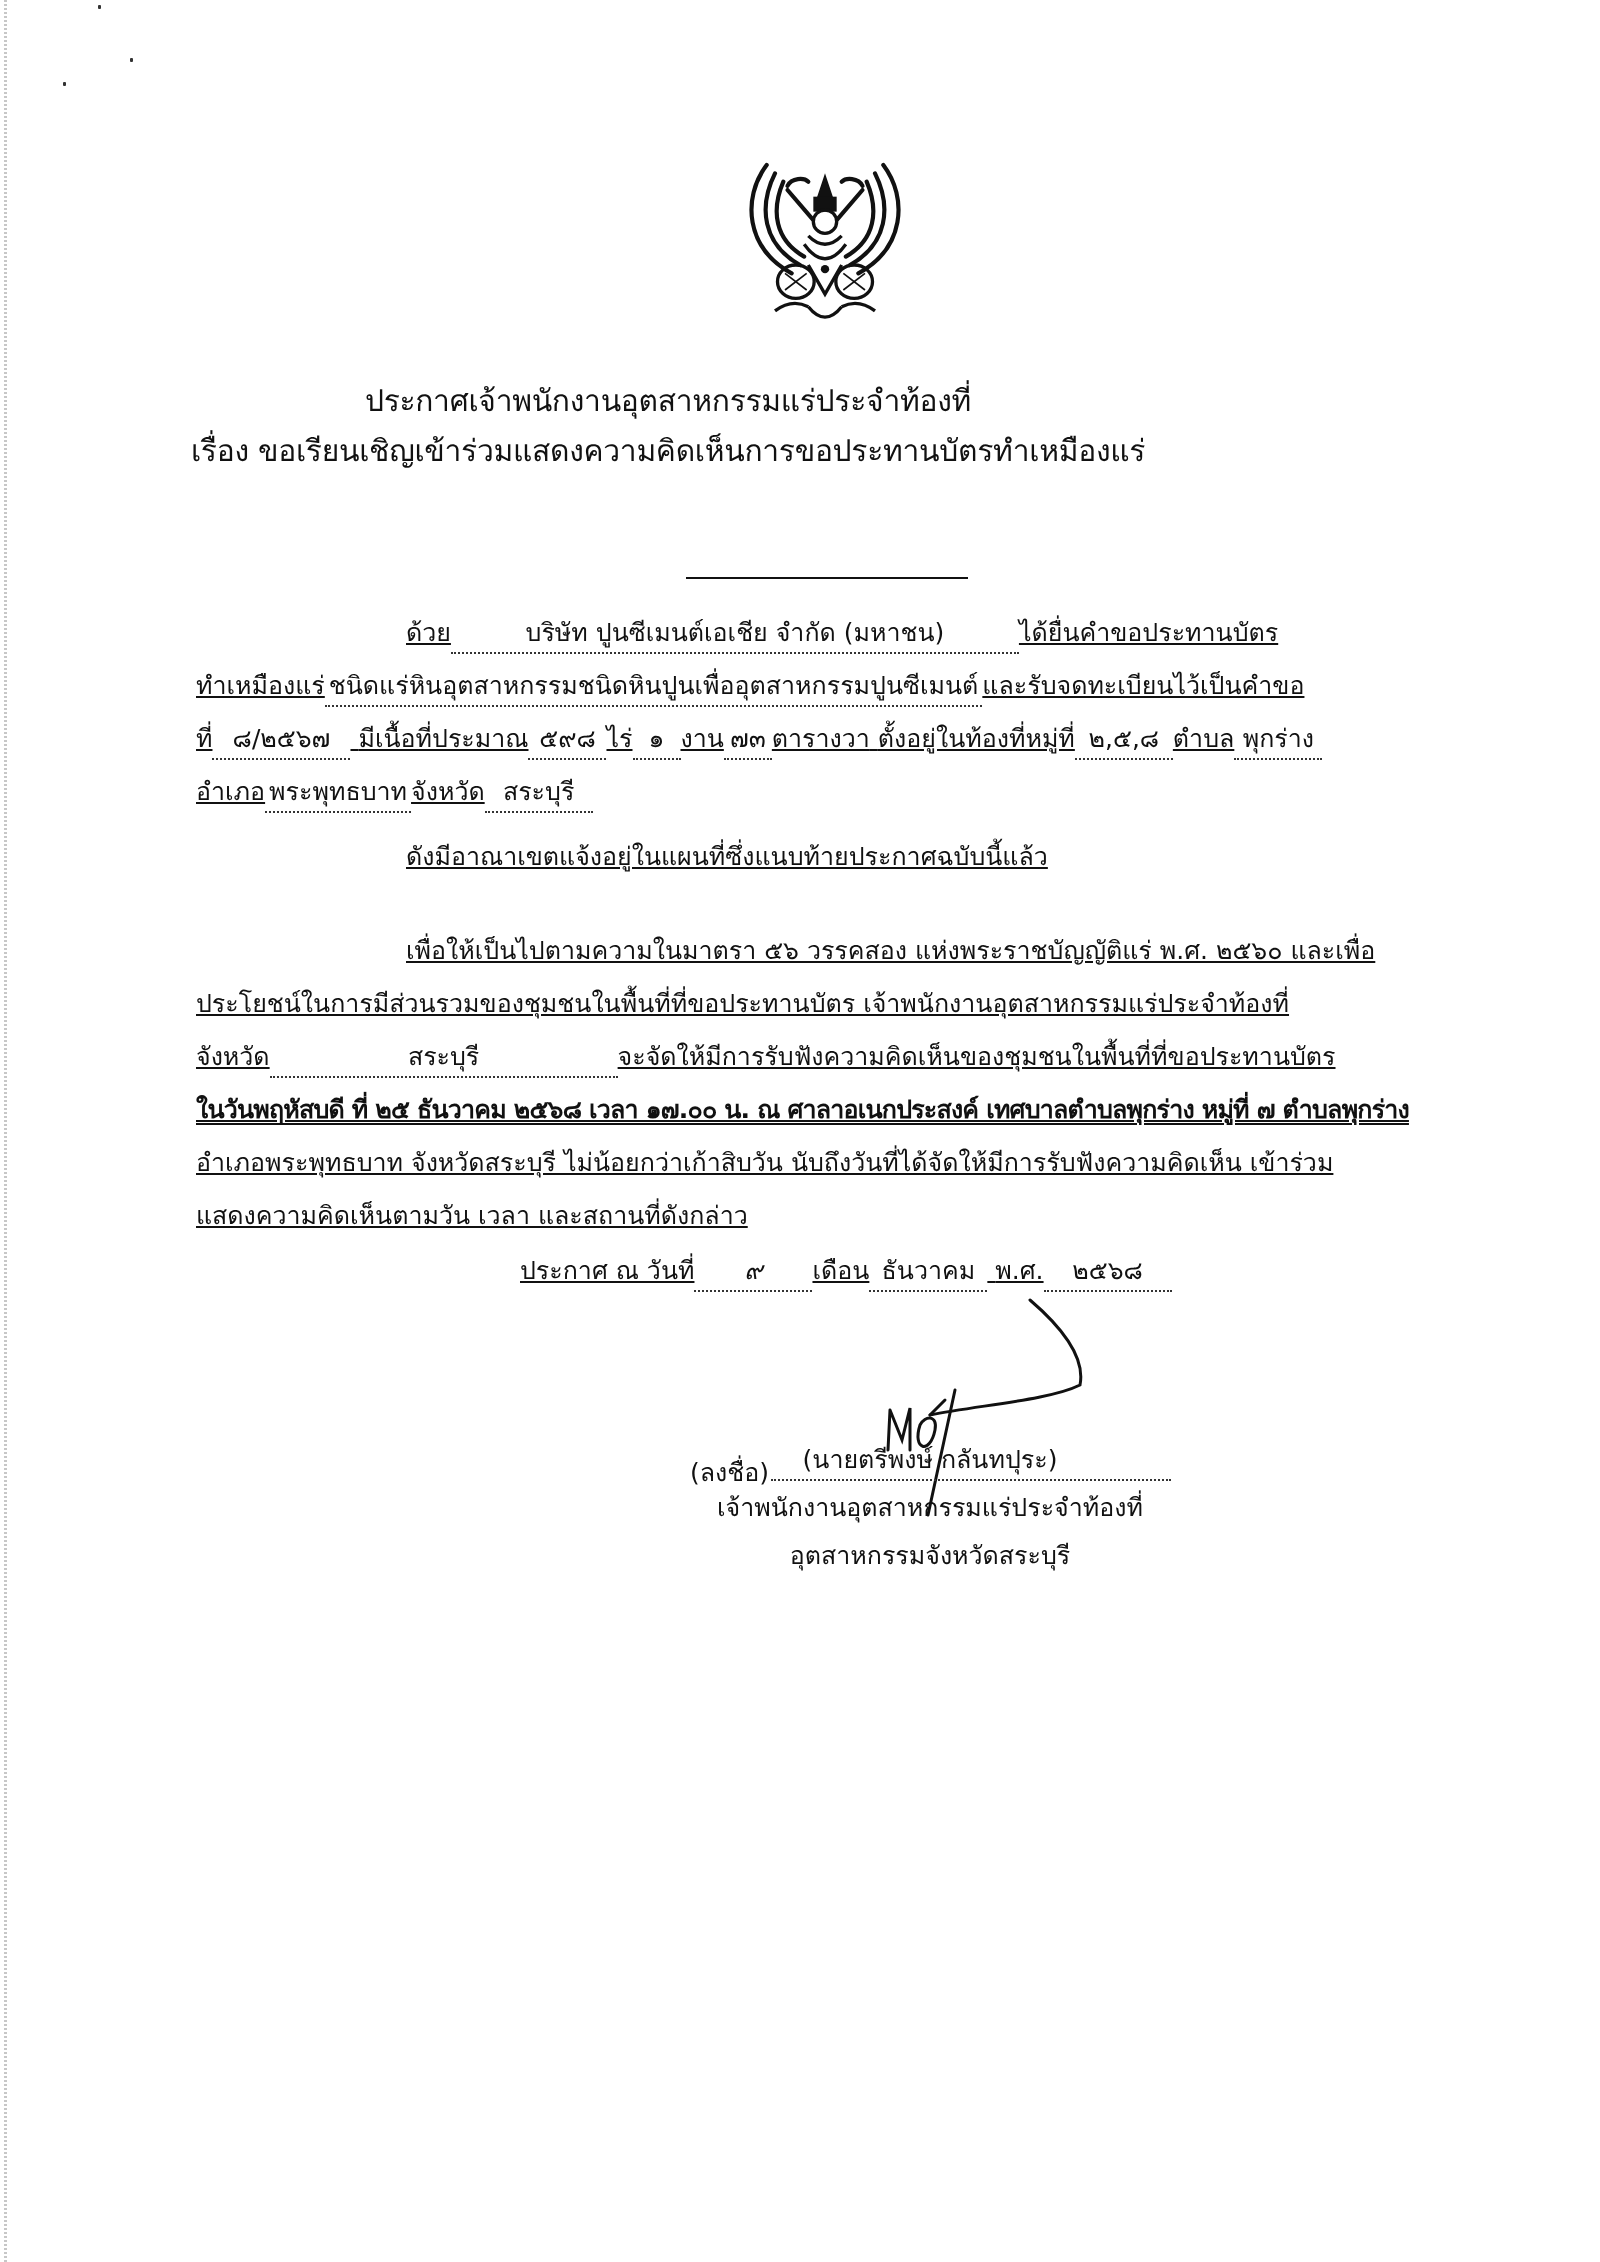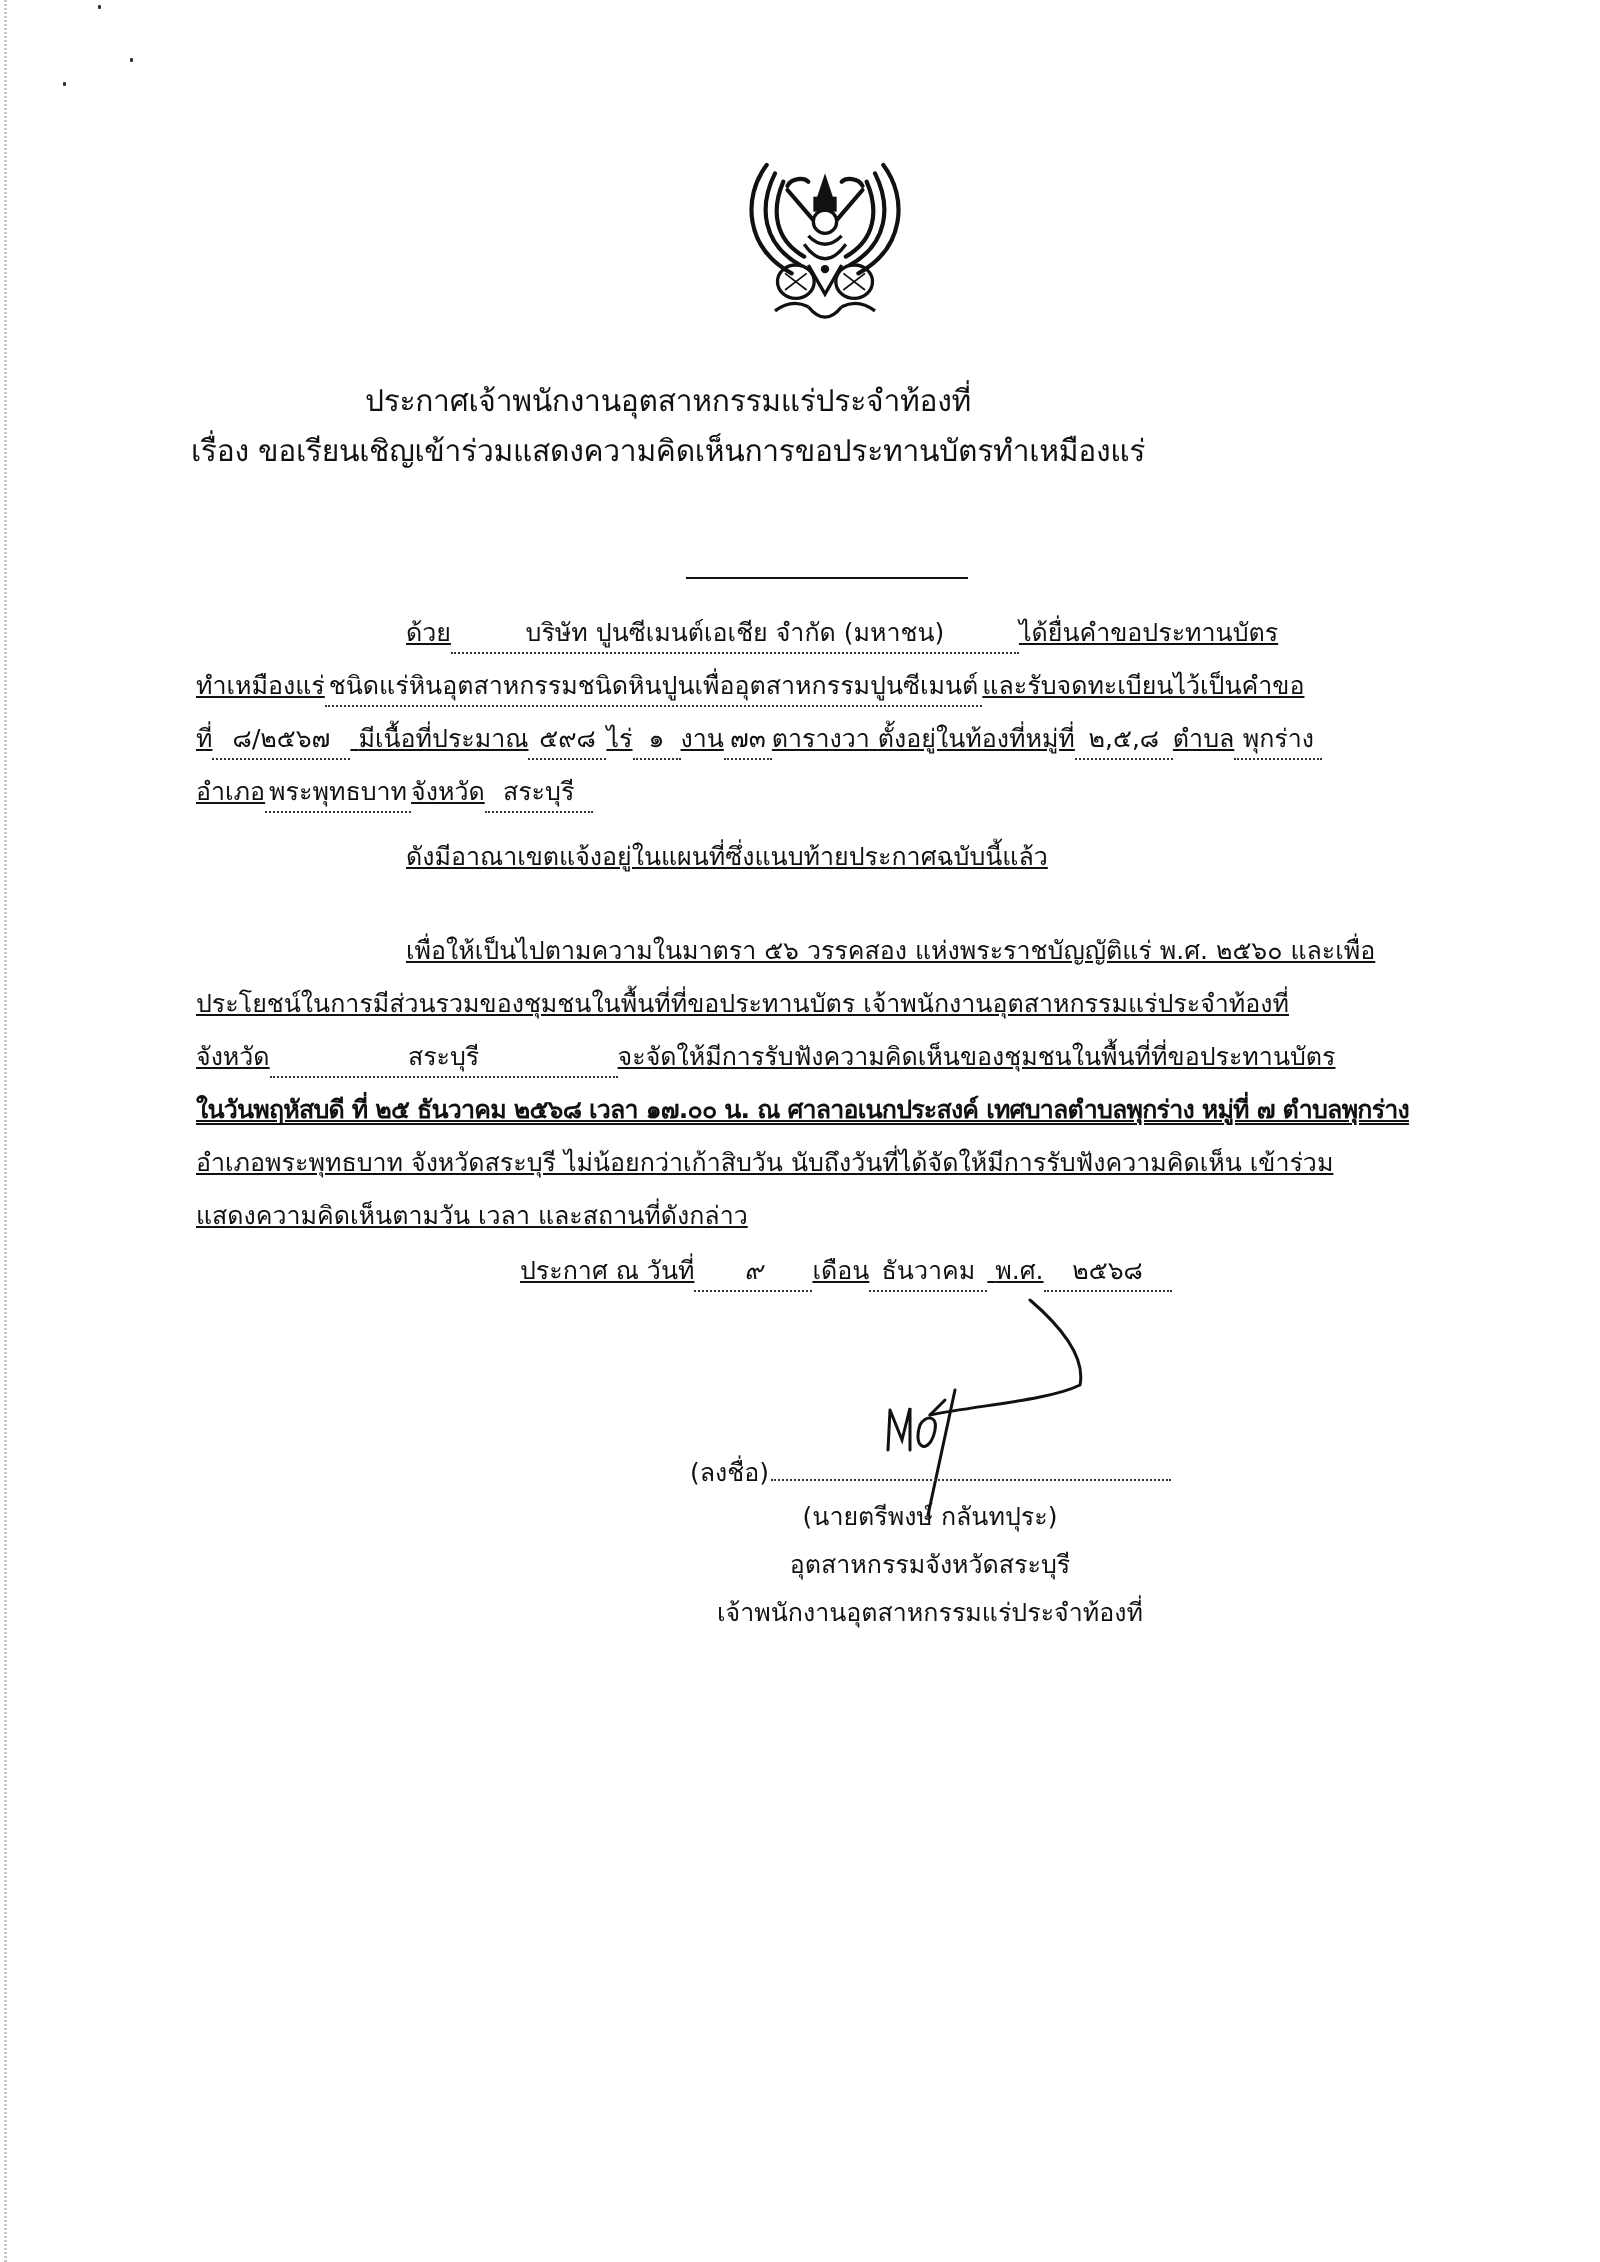--- a/index.html
+++ b/index.html
@@ -126,17 +126,17 @@
     <path d="M180 10 C215 40 235 70 230 95 C200 110 130 115 80 125"></path>
     <path d="M80 125 L95 110"></path>
     <path d="M40 120 L38 160 M40 120 L52 150 L60 118 L60 160"></path>
     <path d="M70 135 C62 160 80 165 85 140 C88 125 75 125 70 135"></path>
     <path d="M105 100 L78 225"></path>
   </g>
 </svg>
 <div class="sig-line-row" style="top:1452px">
   <span>(ลงชื่อ)</span><span class="sig-dots"></span>
 </div>
-<div class="sig-block" style="top:1493px;left:650px">
+<div class="sig-block" style="top:1436px;left:650px">
   <div>(นายตรีพงษ์  กลันทปุระ)</div>
+  <div>เจ้าพนักงานอุตสาหกรรมแร่ประจำท้องที่</div>
   <div>อุตสาหกรรมจังหวัดสระบุรี</div>
-  <div>เจ้าพนักงานอุตสาหกรรมแร่ประจำท้องที่</div>
 </div>
 
 </body></html>

